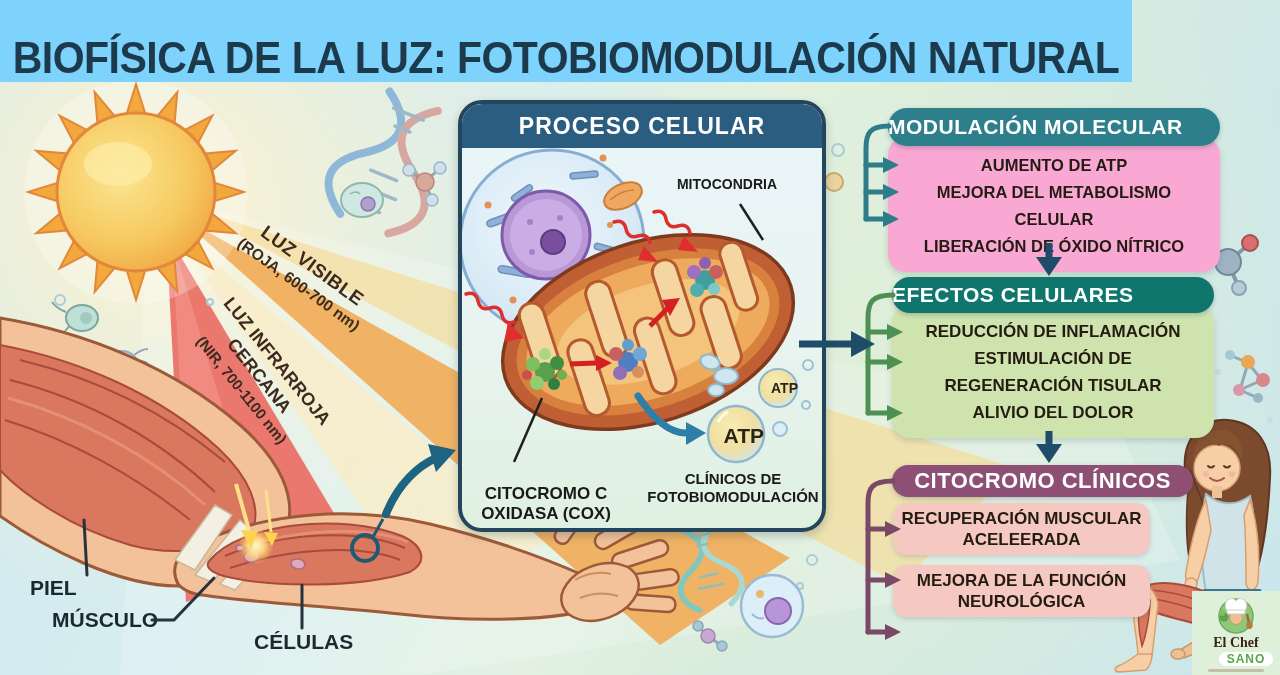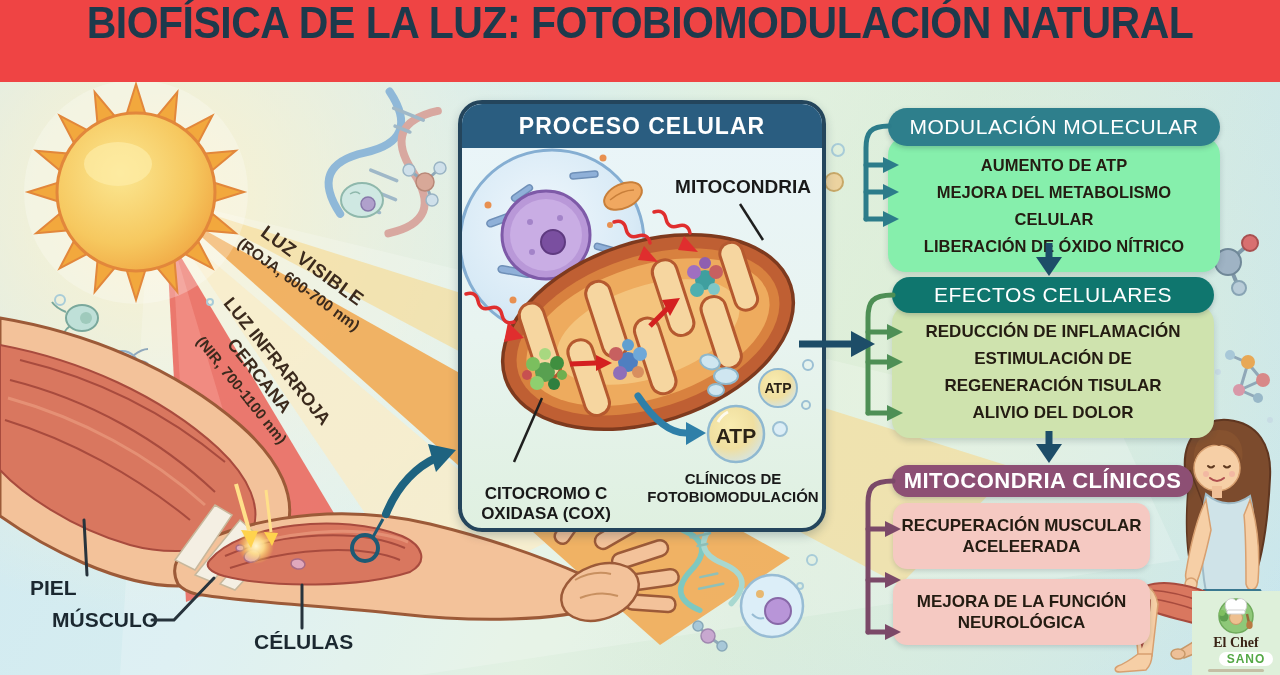--- a/index.html
+++ b/index.html
@@ -8,22 +8,22 @@
   .abs{position:absolute;}
   
   .bg{inset:0;z-index:0;
       background:
         radial-gradient(circle at 12% 30%, rgba(255,243,205,.95), rgba(255,243,205,0) 34%),
         radial-gradient(circle at 72% 55%, rgba(225,240,215,.8), rgba(225,240,215,0) 45%),
         linear-gradient(115deg,#cfe9f2 0%,#d6edf0 30%,#e2f1e2 52%,#d9ecde 64%,#c7e5ef 100%);}
   svg.back{left:0;top:0;z-index:1;}
   svg.front{left:0;top:0;z-index:5;pointer-events:none;}
   
-  .title-band{left:0;top:0;width:1280px;height:82px;background:#ef4444;z-index:6;
-              display:flex;align-items:flex-start;justify-content:center;}
+  .title-band{left:0;top:0;width:1132px;height:82px;background:#7dd3fc;z-index:6;
+              display:flex;align-items:flex-end;justify-content:center;}
   .title{font-size:41px;font-weight:800;color:#1d3a4c;letter-spacing:-.5px;transform:scaleY(1.06);white-space:nowrap;}
   
   .ray-label{z-index:2;font-weight:bold;color:#3b2a1d;text-align:center;line-height:1.3;}
   .ray-visible{left:200px;top:252px;width:212px;transform:rotate(36deg);}
   .ray-infrared{left:142px;top:342px;width:236px;transform:rotate(51deg);}
   .ray-visible .l1{font-size:19px;letter-spacing:.5px;}
   .ray-visible .l2{font-size:15.5px;}
   .ray-infrared .l1{font-size:18px;}
   .ray-infrared .l2{font-size:15px;}
   
@@ -33,46 +33,46 @@
   .anat-celulas{left:254px;top:630px;}
   
   .panel{left:458px;top:100px;width:368px;height:432px;box-sizing:border-box;
          border:4px solid #24455c;border-radius:24px;overflow:hidden;z-index:2;
          background:linear-gradient(180deg,#eaf5fa 0%,#e8f4f0 55%,#dff0e0 100%);
          box-shadow:0 4px 10px rgba(30,60,75,.25);}
   .panel-header{height:44px;background:#2a5d80;display:flex;align-items:center;justify-content:center;
                 color:#fff;font-size:23px;font-weight:bold;letter-spacing:1px;border-radius:16px 16px 0 0;}
   .panel-art{position:absolute;left:-4px;top:-4px;}
   .plbl{position:absolute;font-weight:bold;color:#191919;text-align:center;line-height:1.18;}
-  .plbl-mito{left:206px;top:72px;width:150px;font-size:19px;}
+  .plbl-mito{left:190px;top:72px;width:150px;font-size:14px;}
   .plbl-cox{left:8px;top:362px;width:152px;font-size:17px;margin-top:18px;}
   .plbl-reaccion{left:181px;top:366px;width:180px;font-size:15px;}
-  .atp{position:absolute;font-weight:bold;color:#2b2317;text-align:center;}
+  .atp{position:absolute;font-weight:bold;color:#2b2317;text-align:right;}
   .atp-lg{left:246px;top:320px;width:56px;font-size:21px;}
   .atp-sm{left:296px;top:276px;width:40px;font-size:14px;}
   
   .fbox{z-index:3;}
-  .bh{border-radius:19px;color:#fff;font-weight:normal;text-align:center;position:relative;z-index:2;
+  .bh{border-radius:19px;color:#fff;font-weight:bold;text-align:left;position:relative;z-index:2;
       letter-spacing:.5px;box-shadow:0 2px 5px rgba(40,60,70,.25);}
   .bb{position:relative;z-index:1;text-align:center;box-shadow:0 3px 6px rgba(40,60,70,.18);}
   .bi{font-weight:bold;color:#241c12;}
   #box1{left:888px;top:108px;width:332px;}
   #box1 .bh{height:38px;line-height:38px;font-size:21px;background:#2e7f8c;}
-  #box1 .bb{margin-top:-9px;background:#86efac;border-radius:18px;padding:15px 10px 12px;}
+  #box1 .bb{margin-top:-9px;background:#f9a8d4;border-radius:18px;padding:15px 10px 12px;}
   #box1 .bi{font-size:16.5px;line-height:27px;}
   #box2{left:892px;top:277px;width:322px;}
   #box2 .bh{height:36px;line-height:36px;font-size:21px;background:#0f766e;}
   #box2 .bb{margin-top:-8px;background:#cfe3ae;border-radius:18px;padding:13px 8px 12px;}
   #box2 .bi{font-size:17px;line-height:27px;}
   .narrow{max-width:232px;margin:0 auto;}
   #box3h{left:892px;top:465px;width:301px;height:32px;line-height:32px;font-size:22px;background:#8d4f74;
          border-radius:16px;color:#fff;font-weight:bold;text-align:center;z-index:3;letter-spacing:.5px;
          box-shadow:0 2px 5px rgba(40,60,70,.25);}
   #box3items{left:893px;top:503px;width:257px;display:flex;flex-direction:column;gap:10px;z-index:3;}
-  .pi{background:#f5c9c2;border-radius:14px;padding:12px 6px;font-size:17px;font-weight:bold;color:#241c12;
+  .pi{background:#f5c9c2;border-radius:14px;padding:5px 6px;font-size:17px;font-weight:bold;color:#241c12;
       line-height:21px;text-align:center;box-shadow:0 2px 5px rgba(40,60,70,.18);}
   
   .logo{left:1192px;top:591px;width:88px;height:84px;background:#def0da;border-radius:0;z-index:6;
         display:flex;flex-direction:column;align-items:center;justify-content:center;gap:1px;}
   .logo-top{font-family:"Liberation Serif",serif;font-size:14px;font-weight:bold;color:#3a2416;}
   .logo-bottom{font-size:12px;font-weight:bold;color:#54a845;background:#fff;border-radius:8px;
                padding:0 8px;letter-spacing:1px;margin-left:20px;}
   .tagline-bar{width:56px;height:3px;background:#b9a98f;border-radius:2px;opacity:.7;margin-top:2px;}
 </style>
 </head>
@@ -452,21 +452,21 @@
     </div>
   </div>
   <div class="abs fbox" id="box2">
     <div class="bh">EFECTOS CELULARES</div>
     <div class="bb">
       <div class="bi">REDUCCIÓN DE INFLAMACIÓN</div>
       <div class="bi narrow">ESTIMULACIÓN DE REGENERACIÓN TISULAR</div>
       <div class="bi">ALIVIO DEL DOLOR</div>
     </div>
   </div>
-  <div class="abs" id="box3h">MITOCONDRIA CLÍNICOS</div>
+  <div class="abs" id="box3h">CITOCROMO CLÍNICOS</div>
   <div class="abs" id="box3items">
     <div class="pi">RECUPERACIÓN MUSCULAR ACELEERADA</div>
     <div class="pi">MEJORA DE LA FUNCIÓN NEUROLÓGICA</div>
   </div>
 
   <svg class="abs front" width="1280" height="675" viewBox="0 0 1280 675">
 
     <g stroke="#2c7c8a" stroke-width="5" fill="none" stroke-linecap="round">
       <path d="M889,126 C870,126 866,133 866,148 L866,219"></path>
       <line x1="866" y1="165" x2="884" y2="165"></line>

